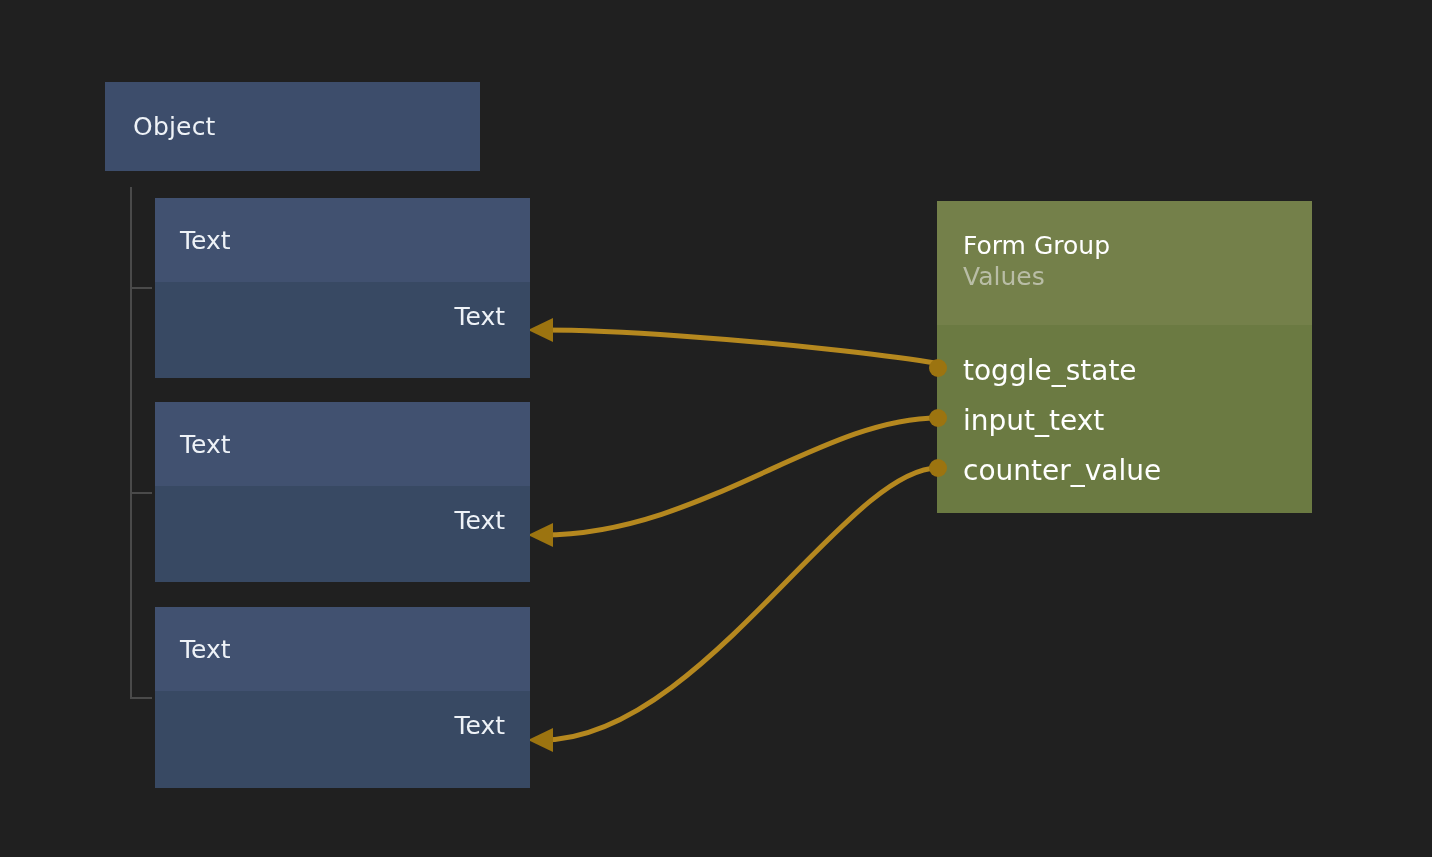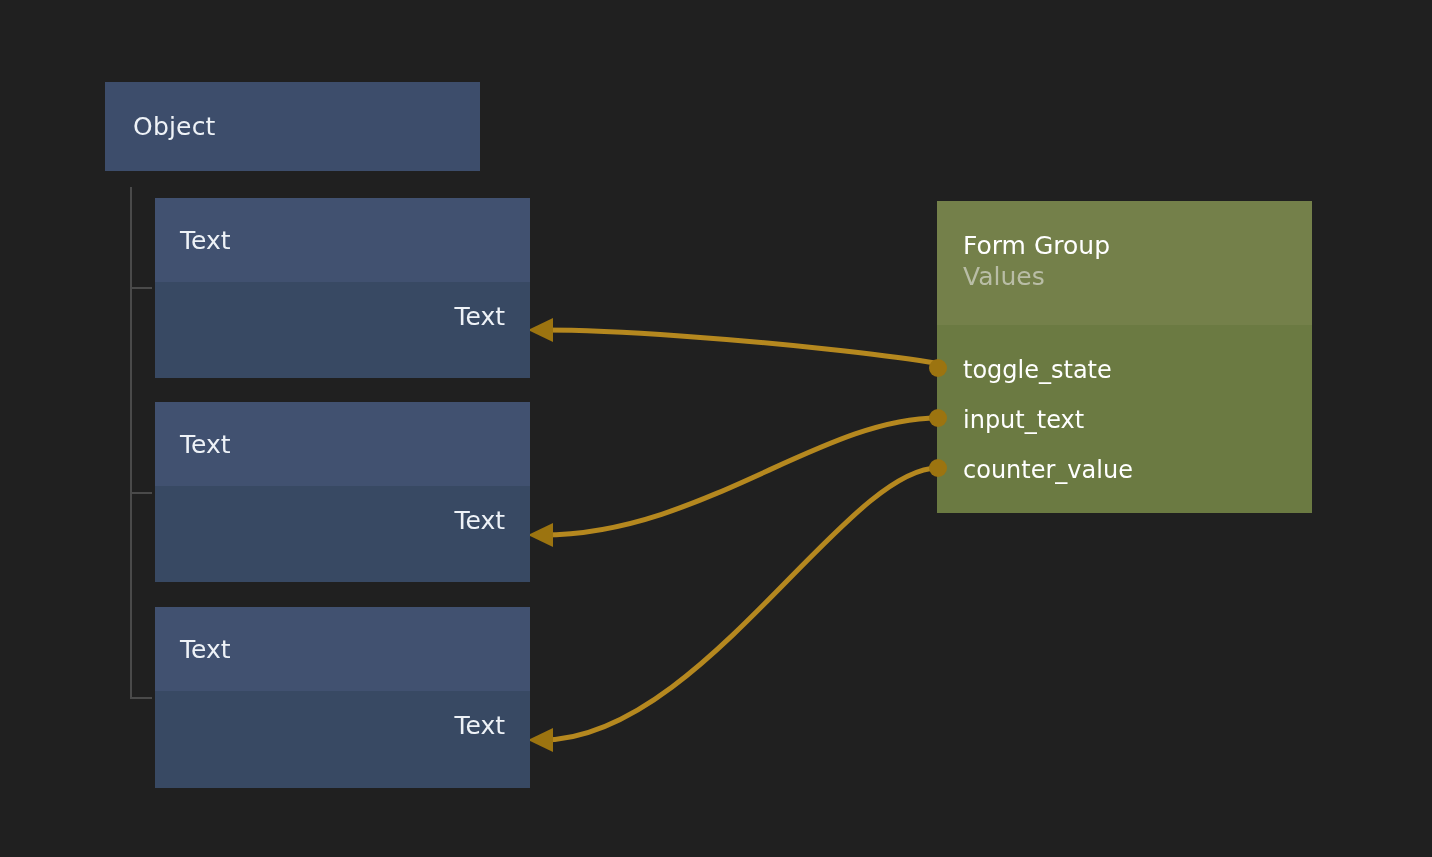--- a/index.html
+++ b/index.html
@@ -125,21 +125,21 @@
   }
   .green-node .obj-row {
     height: 50px;
     display: flex;
     align-items: center;
     padding-left: 26px;
     box-sizing: border-box;
   }
   .green-node .obj-row .row-label {
     color: #ffffff;
-    font-size: 24px;
+    font-size: 28px;
     font-weight: 400;
   }
 
   
   .port-dot {
     position: absolute;
     width: 18px;
     height: 18px;
     border-radius: 50%;
     background: #9c7410;

